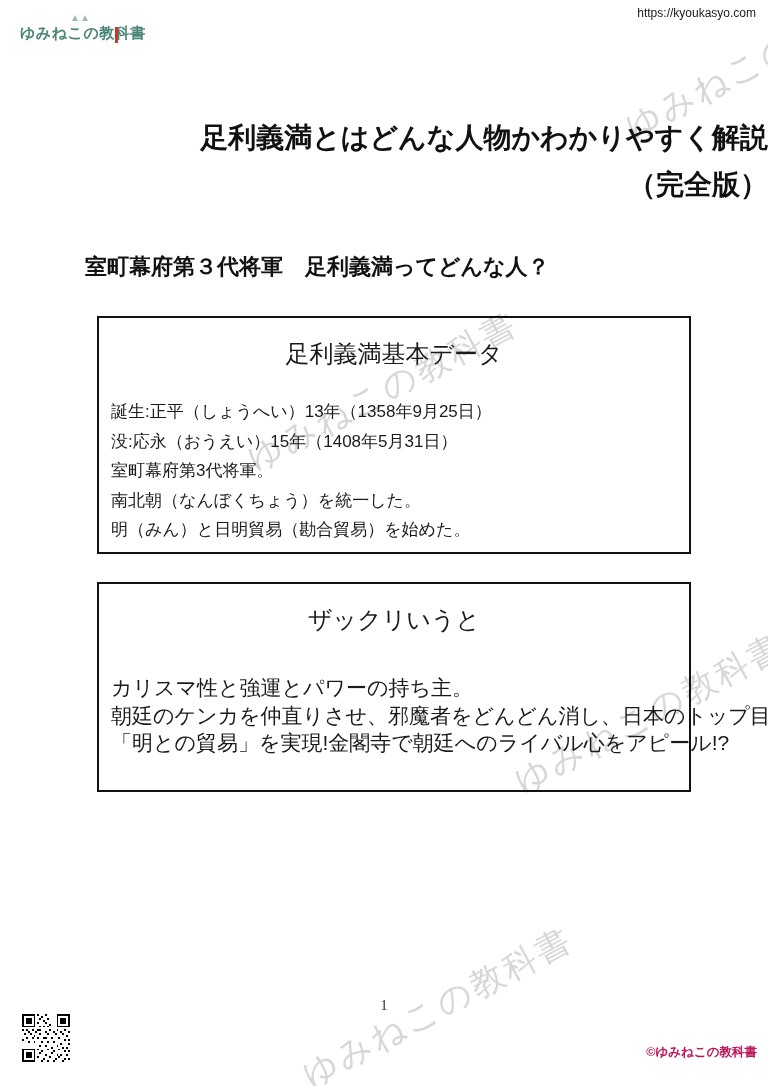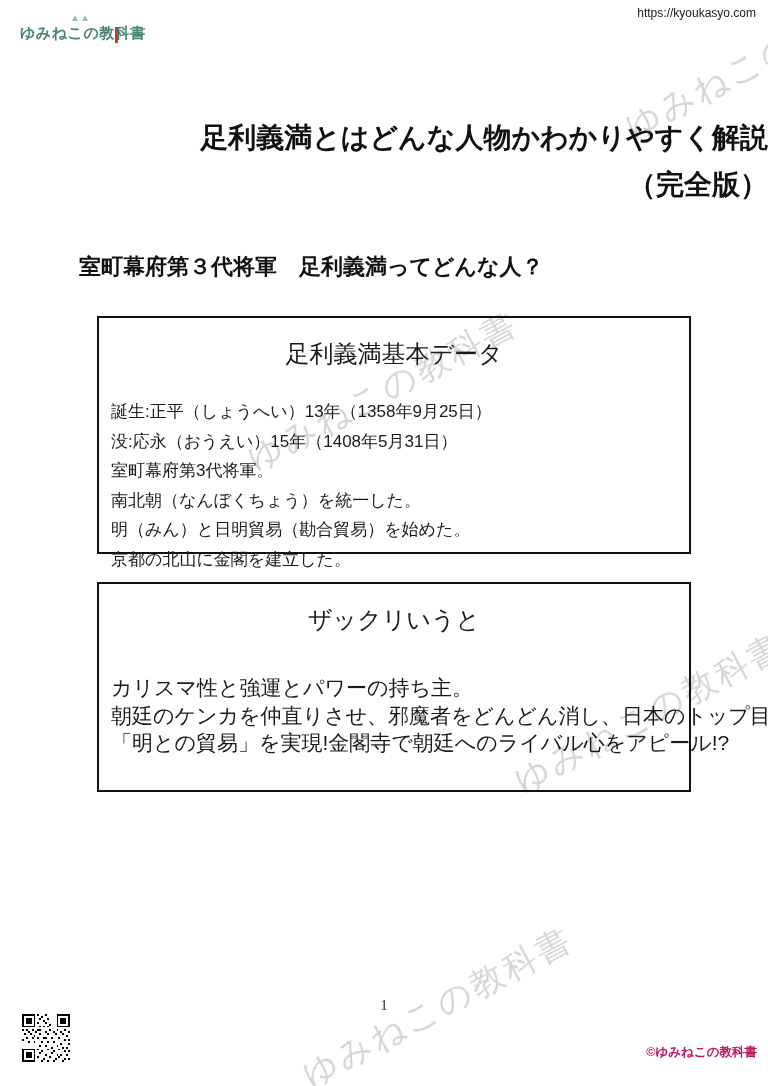--- a/index.html
+++ b/index.html
@@ -21,21 +21,21 @@
   .logo-accent{position:absolute;left:115px;top:27px;width:2.5px;height:16px;background:#c43a2f;z-index:3;}
   .cat-ears{position:absolute;left:72px;top:15px;width:16px;height:7px;z-index:3;display:flex;gap:4px;}
   .cat-ears i{
     width:0;height:0;border-left:3px solid transparent;border-right:3px solid transparent;
     border-bottom:6px solid #9bbfb4;
   }
   .url{position:absolute;right:12px;top:6px;font-size:12px;color:#1a1a1a;z-index:2;}
   
   .title{position:absolute;top:114px;left:0;width:100%;text-align:right;
     font-weight:bold;font-size:28px;line-height:47px;z-index:1;color:#111;}
-  .section-heading{position:absolute;top:252px;left:79px;font-size:22px;font-weight:bold;z-index:1;color:#111;}
+  .section-heading{position:absolute;top:252px;left:85px;font-size:22px;font-weight:bold;z-index:1;color:#111;}
   
   .box{position:absolute;left:97px;width:594px;border:2.5px solid #111;
     box-sizing:border-box;z-index:1;background:transparent;}
   .box-basic{top:316px;height:238px;}
   .box-summary{top:582px;height:210px;}
   .box-title{text-align:center;font-size:24px;margin-top:20px;font-weight:500;}
   .box-lines{margin-top:27px;padding:0 12px;font-size:17px;line-height:29.5px;}
   .box-summary .box-lines{margin-top:38px;font-size:21px;line-height:27.5px;}
   .box-lines div{white-space:nowrap;}
   
@@ -72,21 +72,20 @@
   <div class="section-heading">室町幕府第３代将軍　足利義満ってどんな人？</div>
 
   <div class="box box-basic">
     <div class="box-title">足利義満基本データ</div>
     <div class="box-lines">
       <div>誕生:正平（しょうへい）13年（1358年9月25日）</div>
       <div>没:応永（おうえい）15年（1408年5月31日）</div>
       <div>室町幕府第3代将軍。</div>
       <div>南北朝（なんぼくちょう）を統一した。</div>
       <div>明（みん）と日明貿易（勘合貿易）を始めた。</div>
-      <div>京都の北山に金閣を建立した。</div>
     </div>
   </div>
 
   <div class="box box-summary">
     <div class="box-title">ザックリいうと</div>
     <div class="box-lines">
       <div>カリスマ性と強運とパワーの持ち主。</div>
       <div>朝廷のケンカを仲直りさせ、邪魔者をどんどん消し、日本のトップ目指して突</div>
       <div>「明との貿易」を実現!金閣寺で朝廷へのライバル心をアピール!?</div>
     </div>

